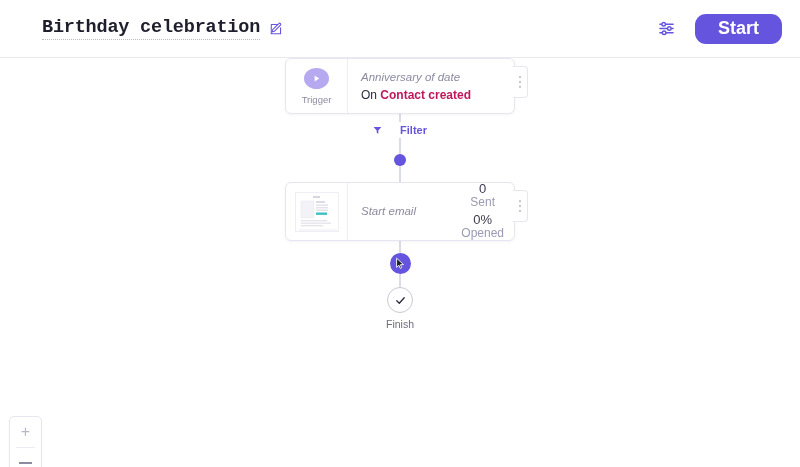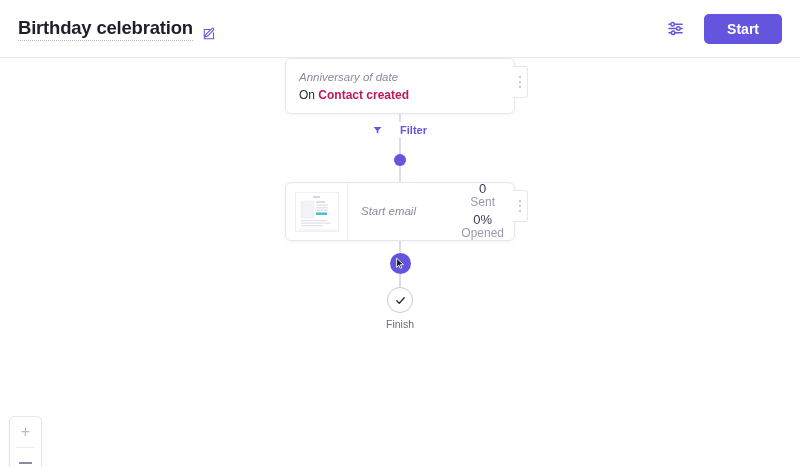--- a/index.html
+++ b/index.html
@@ -12,41 +12,42 @@
 
   
   .topbar {
     position: absolute; left: 0; top: 0;
     width: 800px; height: 58px;
     background: #ffffff;
     border-bottom: 1px solid #e9e9ef;
     display: flex; align-items: center;
   }
   .title-wrap {
-    display: flex; align-items: flex-end; gap: 9px;
-    margin-left: 18px;
+    display: flex; align-items: center; gap: 9px;
+    margin-left: 42px;
+    font-family: Liberation Mono, monospace;
   }
   .wf-title {
     font-size: 18.5px; font-weight: 700; color: #1e1e2d;
     letter-spacing: -0.2px;
     border-bottom: 1px dotted #b9b9c8;
     padding-bottom: 1px;
     cursor: text;
   }
   .edit-icon { display: flex; align-items: center; cursor: pointer; }
   .topbar-right {
     margin-left: auto; margin-right: 18px;
     display: flex; align-items: center; gap: 20px;
   }
   .settings-icon { display: flex; align-items: center; cursor: pointer; }
   .start-btn {
     background: #6554dd; color: #ffffff;
-    border: none; border-radius: 5px;
+    border: none; border-radius: 11px;
     font-family: "Liberation Sans", sans-serif;
-    font-size: 14px; font-weight: 700;
+    font-size: 18px; font-weight: 700;
     padding: 0 23px; height: 30px;
     cursor: pointer;
   }
 
   
   .canvas {
     position: absolute; left: 0; top: 58px;
     width: 800px; height: 409px;
     background: #ffffff;
     overflow: hidden;
@@ -214,20 +215,28 @@
     </span>
     <button class="start-btn">Start</button>
   </div>
 </div>
 
 <div class="canvas">
 
   <div class="flow">
 
     <div class="node-card" style="height:56px;">
+      <div class="card-left">
+        <span class="trigger-icon-circle">
+          <svg width="11" height="11" viewBox="0 0 12 12">
+            <path d="M4 2.7 L9 6 L4 9.3 Z" fill="#ffffff"></path>
+          </svg>
+        </span>
+        <span class="trigger-label">Trigger</span>
+      </div>
       <div class="card-body">
         <div class="card-lines">
           <div class="line-sub">Anniversary of date</div>
           <div class="line-main"><span>On </span><b>Contact created</b></div>
         </div>
       </div>
       <div class="dots-tab">
         <i></i>
         <i></i>
         <i></i>

